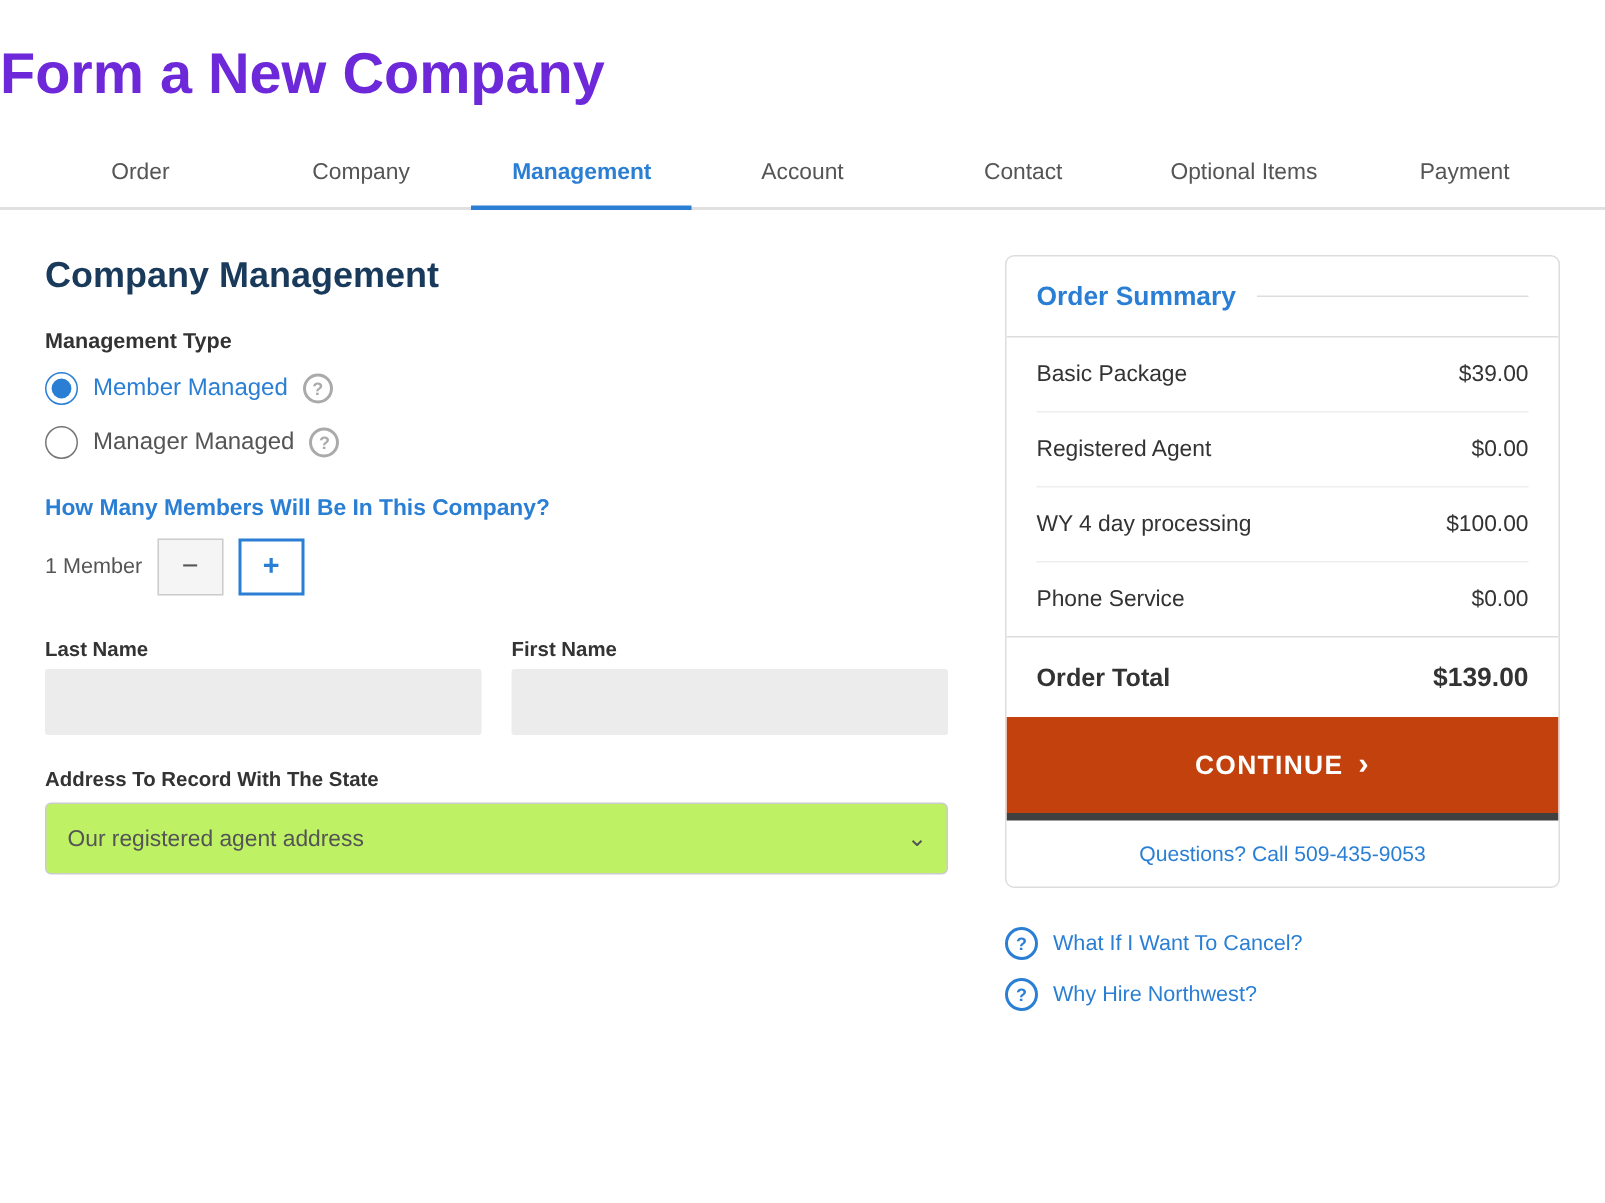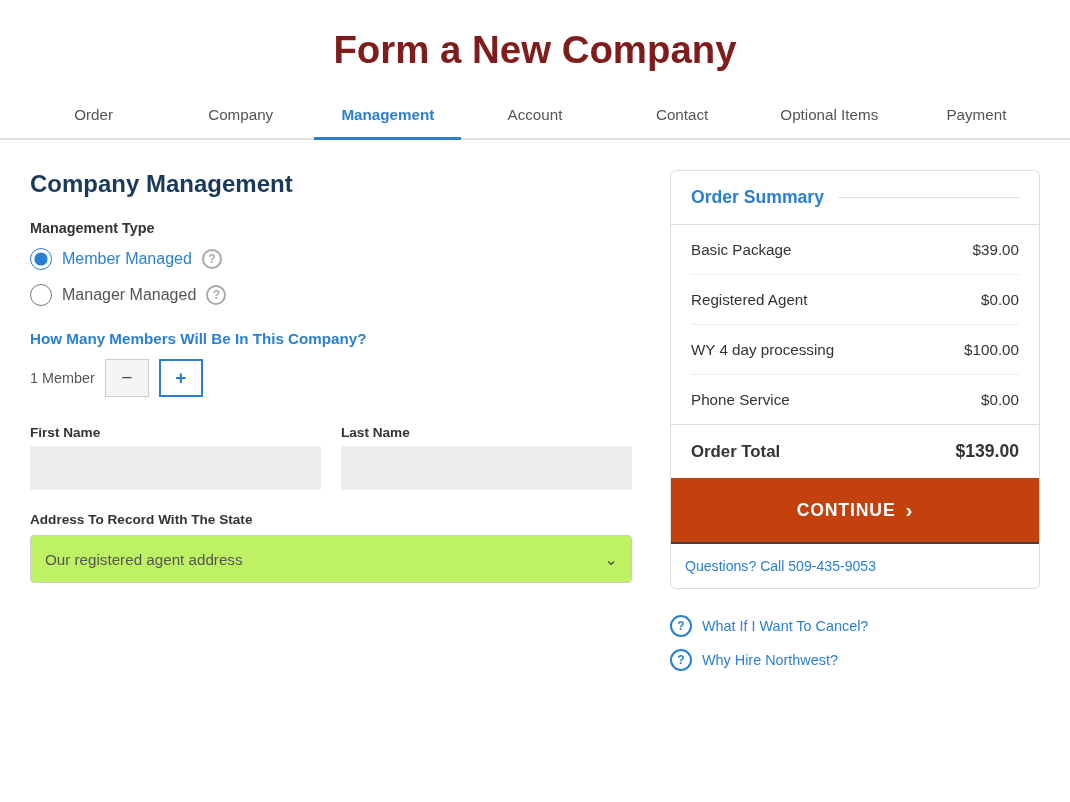--- a/index.html
+++ b/index.html
@@ -1,22 +1,21 @@
 <!DOCTYPE html>
 <html><head>
   <meta charset="utf-8">
   <style>
     * { box-sizing: border-box; margin: 0; padding: 0; }
     body { font-family: Arial, sans-serif; background: #fff; color: #333; }
 
     .page-title {
-      text-align: center;
       font-size: 2.4rem;
       font-weight: 700;
-      color: #7f1d1d;
+      color: #6d28d9;
       padding: 28px 0 20px;
     }
 
     .tabs {
       display: flex;
       border-bottom: 2px solid #e0e0e0;
       padding: 0 20px;
     }
     .tab {
       flex: 1;
@@ -295,25 +294,26 @@
       align-items: center;
       justify-content: center;
       gap: 10px;
     }
 
     .continue-btn .arrow {
       font-size: 1.3rem;
     }
 
     .questions-link {
+      text-align: center;
       padding: 14px;
       font-size: 0.88rem;
       color: #2a7fd4;
       cursor: pointer;
-      border-top: 2px solid #404040;
+      border-top: 5px solid #404040;
     }
 
     .help-links {
       display: flex;
       flex-direction: column;
       gap: 12px;
       padding-top: 8px;
     }
 
     .help-link-item {
@@ -378,25 +378,25 @@
       <div class="members-label">How Many Members Will Be In This Company?</div>
       <div class="members-counter">
         <span class="member-count-text">1 Member</span>
         <button class="counter-btn">−</button>
         <button class="counter-btn plus">+</button>
       </div>
     </div>
 
     <div class="name-row">
       <div class="name-field">
+        <label>Last Name</label>
+        <input type="text" style="">
+      </div>
+      <div class="name-field">
         <label>First Name</label>
-        <input type="text" style="">
-      </div>
-      <div class="name-field">
-        <label>Last Name</label>
         <input type="text" style="">
       </div>
     </div>
 
     <div class="address-section">
       <label>Address To Record With The State</label>
       <div class="select-wrapper">
         <select class="address-select">
           <option>Our registered agent address</option>
         </select>

